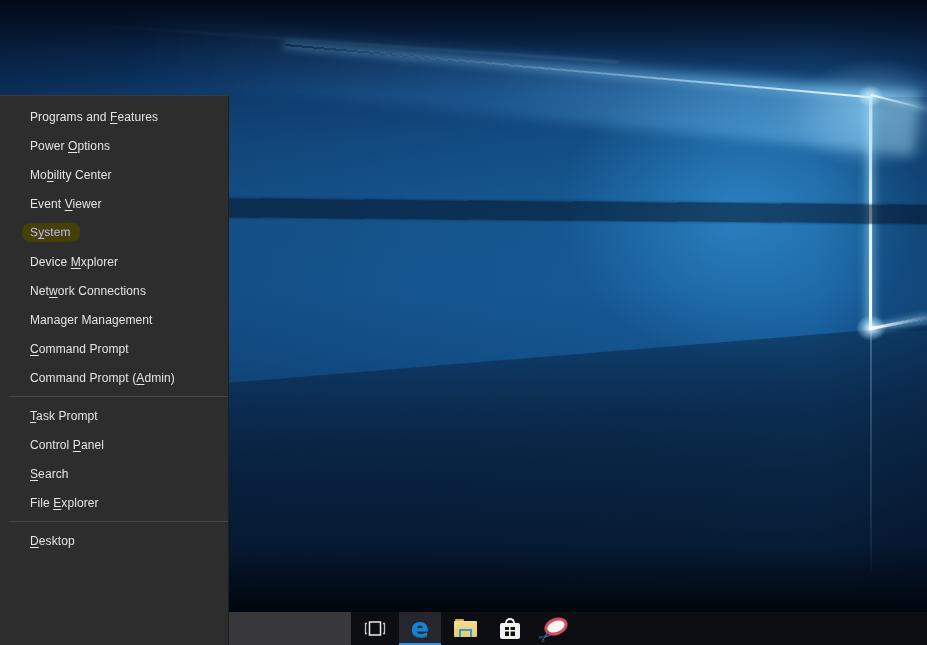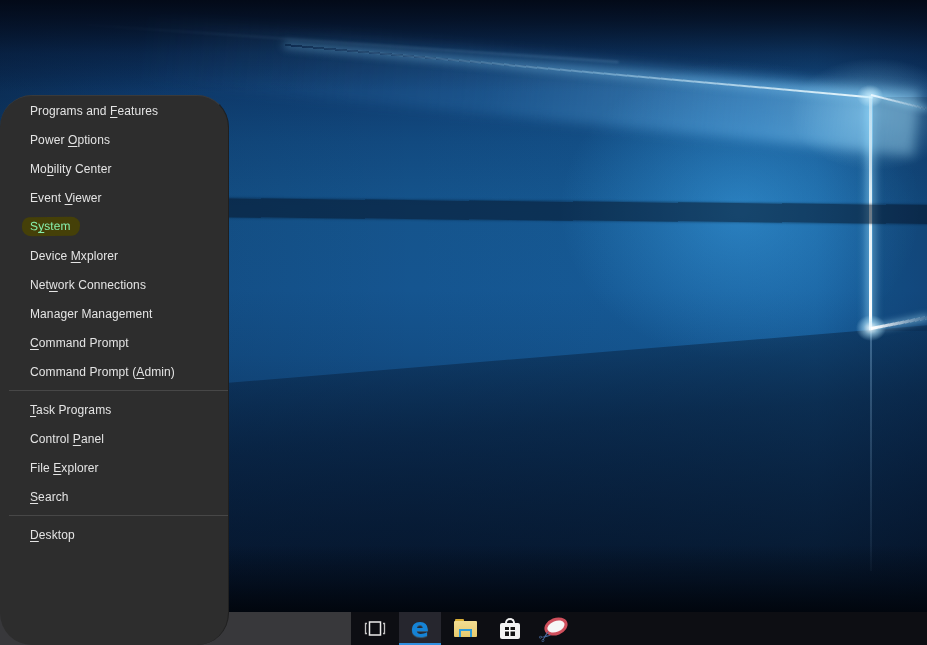--- a/index.html
+++ b/index.html
@@ -94,26 +94,26 @@
 
   .snip-wrap{position:relative;width:27px;height:24px;}
   .snip-ellipse{position:absolute;right:0;top:1px;width:18px;height:11px;background:#f6f6f6;
       border:3px solid #cf4f5c;border-radius:50%;transform:rotate(-22deg);}
   .snip-scissors{position:absolute;left:-2px;bottom:-3px;font-size:15px;line-height:1;
       color:#49699c;transform:rotate(-35deg);}
 
   
   .winx-menu{position:absolute;left:0;top:95px;width:229px;height:550px;box-sizing:border-box;
       background:#2d2d2d;border-right:1px solid #1f1f1f;border-top:1px solid #3a3a3a;
-      padding-top:0;z-index:30;border-radius:32px;}
+      padding-top:6px;z-index:30;}
   .menu-item{height:29px;display:flex;align-items:center;padding:0 14px 0 30px;
       color:#e4e4e4;font-size:12px;letter-spacing:.1px;cursor:default;}
   .menu-item .key{text-decoration:underline;text-underline-offset:2px;}
   .menu-sep{height:1px;background:#474747;margin:4px 0 4px 9px;}
-  .hl{background:#454008;color:#86efac;padding:2px 9px 3px 8px;margin-left:-8px;display:inline-block;
+  .hl{background:#454008;color:#c4b5fd;padding:2px 9px 3px 8px;margin-left:-8px;display:inline-block;
       border-radius:7px 9px 8px 10px / 9px 8px 10px 8px;transform:rotate(-.5deg);}
   .chev{margin-left:auto;width:7px;height:7px;border-top:1.4px solid #d8d8d8;
       border-right:1.4px solid #d8d8d8;transform:rotate(45deg);flex-shrink:0;}
 </style>
 </head>
 <body>
 
 <div id="screen">
 
   <div class="wp">
@@ -216,35 +216,35 @@
       <div class="menu-item">
     <span class="lbl"><span class="pre"></span><span class="key">C</span><span class="post">ommand Prompt</span></span>
 
   </div>
       <div class="menu-item">
     <span class="lbl"><span class="pre">Command Prompt (</span><span class="key">A</span><span class="post">dmin)</span></span>
 
   </div>
       <div class="menu-sep"></div>
       <div class="menu-item">
-    <span class="lbl"><span class="pre"></span><span class="key">T</span><span class="post">ask Programs</span></span>
+    <span class="lbl"><span class="pre"></span><span class="key">T</span><span class="post">ask Prompt</span></span>
 
   </div>
       <div class="menu-item">
     <span class="lbl"><span class="pre">Control </span><span class="key">P</span><span class="post">anel</span></span>
 
   </div>
       <div class="menu-item">
+    <span class="lbl"><span class="pre"></span><span class="key">S</span><span class="post">earch</span></span>
+
+  </div>
+      <div class="menu-item">
     <span class="lbl"><span class="pre">File </span><span class="key">E</span><span class="post">xplorer</span></span>
 
   </div>
-      <div class="menu-item">
-    <span class="lbl"><span class="pre"></span><span class="key">S</span><span class="post">earch</span></span>
-
-  </div>
       <div class="menu-sep"></div>
       <div class="menu-item">
     <span class="lbl"><span class="pre"></span><span class="key">D</span><span class="post">esktop</span></span>
 
   </div>
     </nav>
 
 </div>
 
 </body></html>

